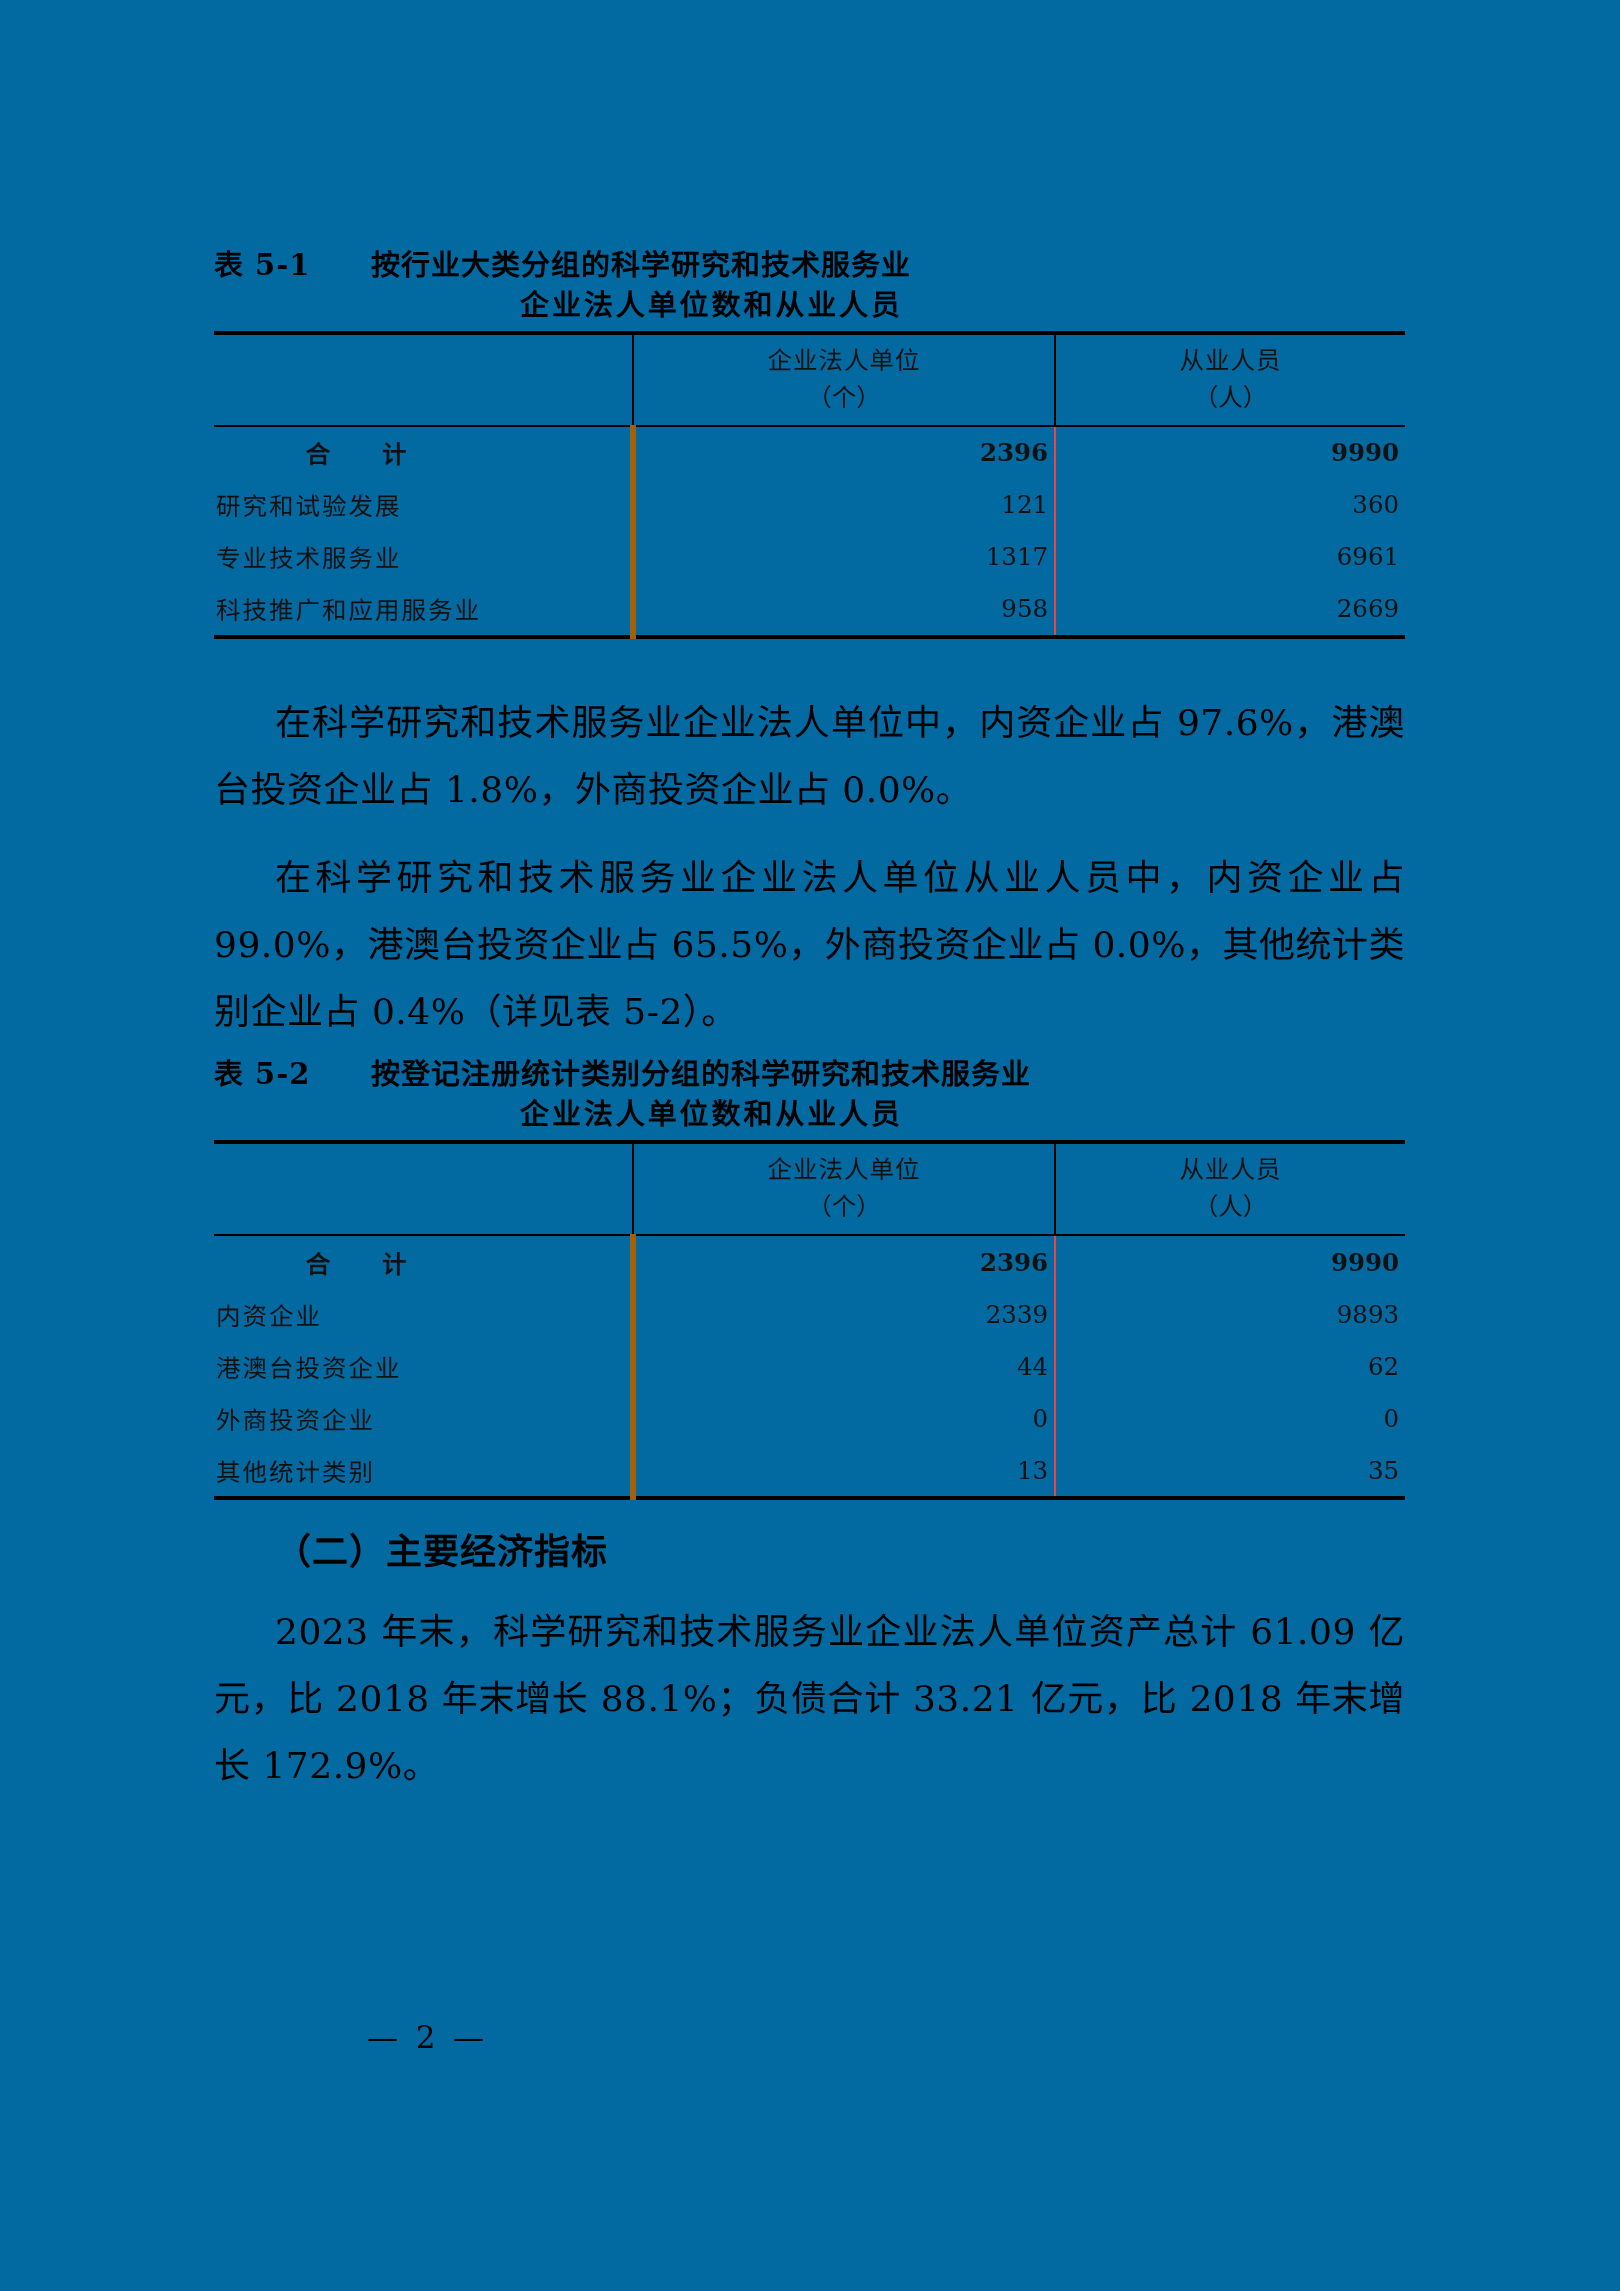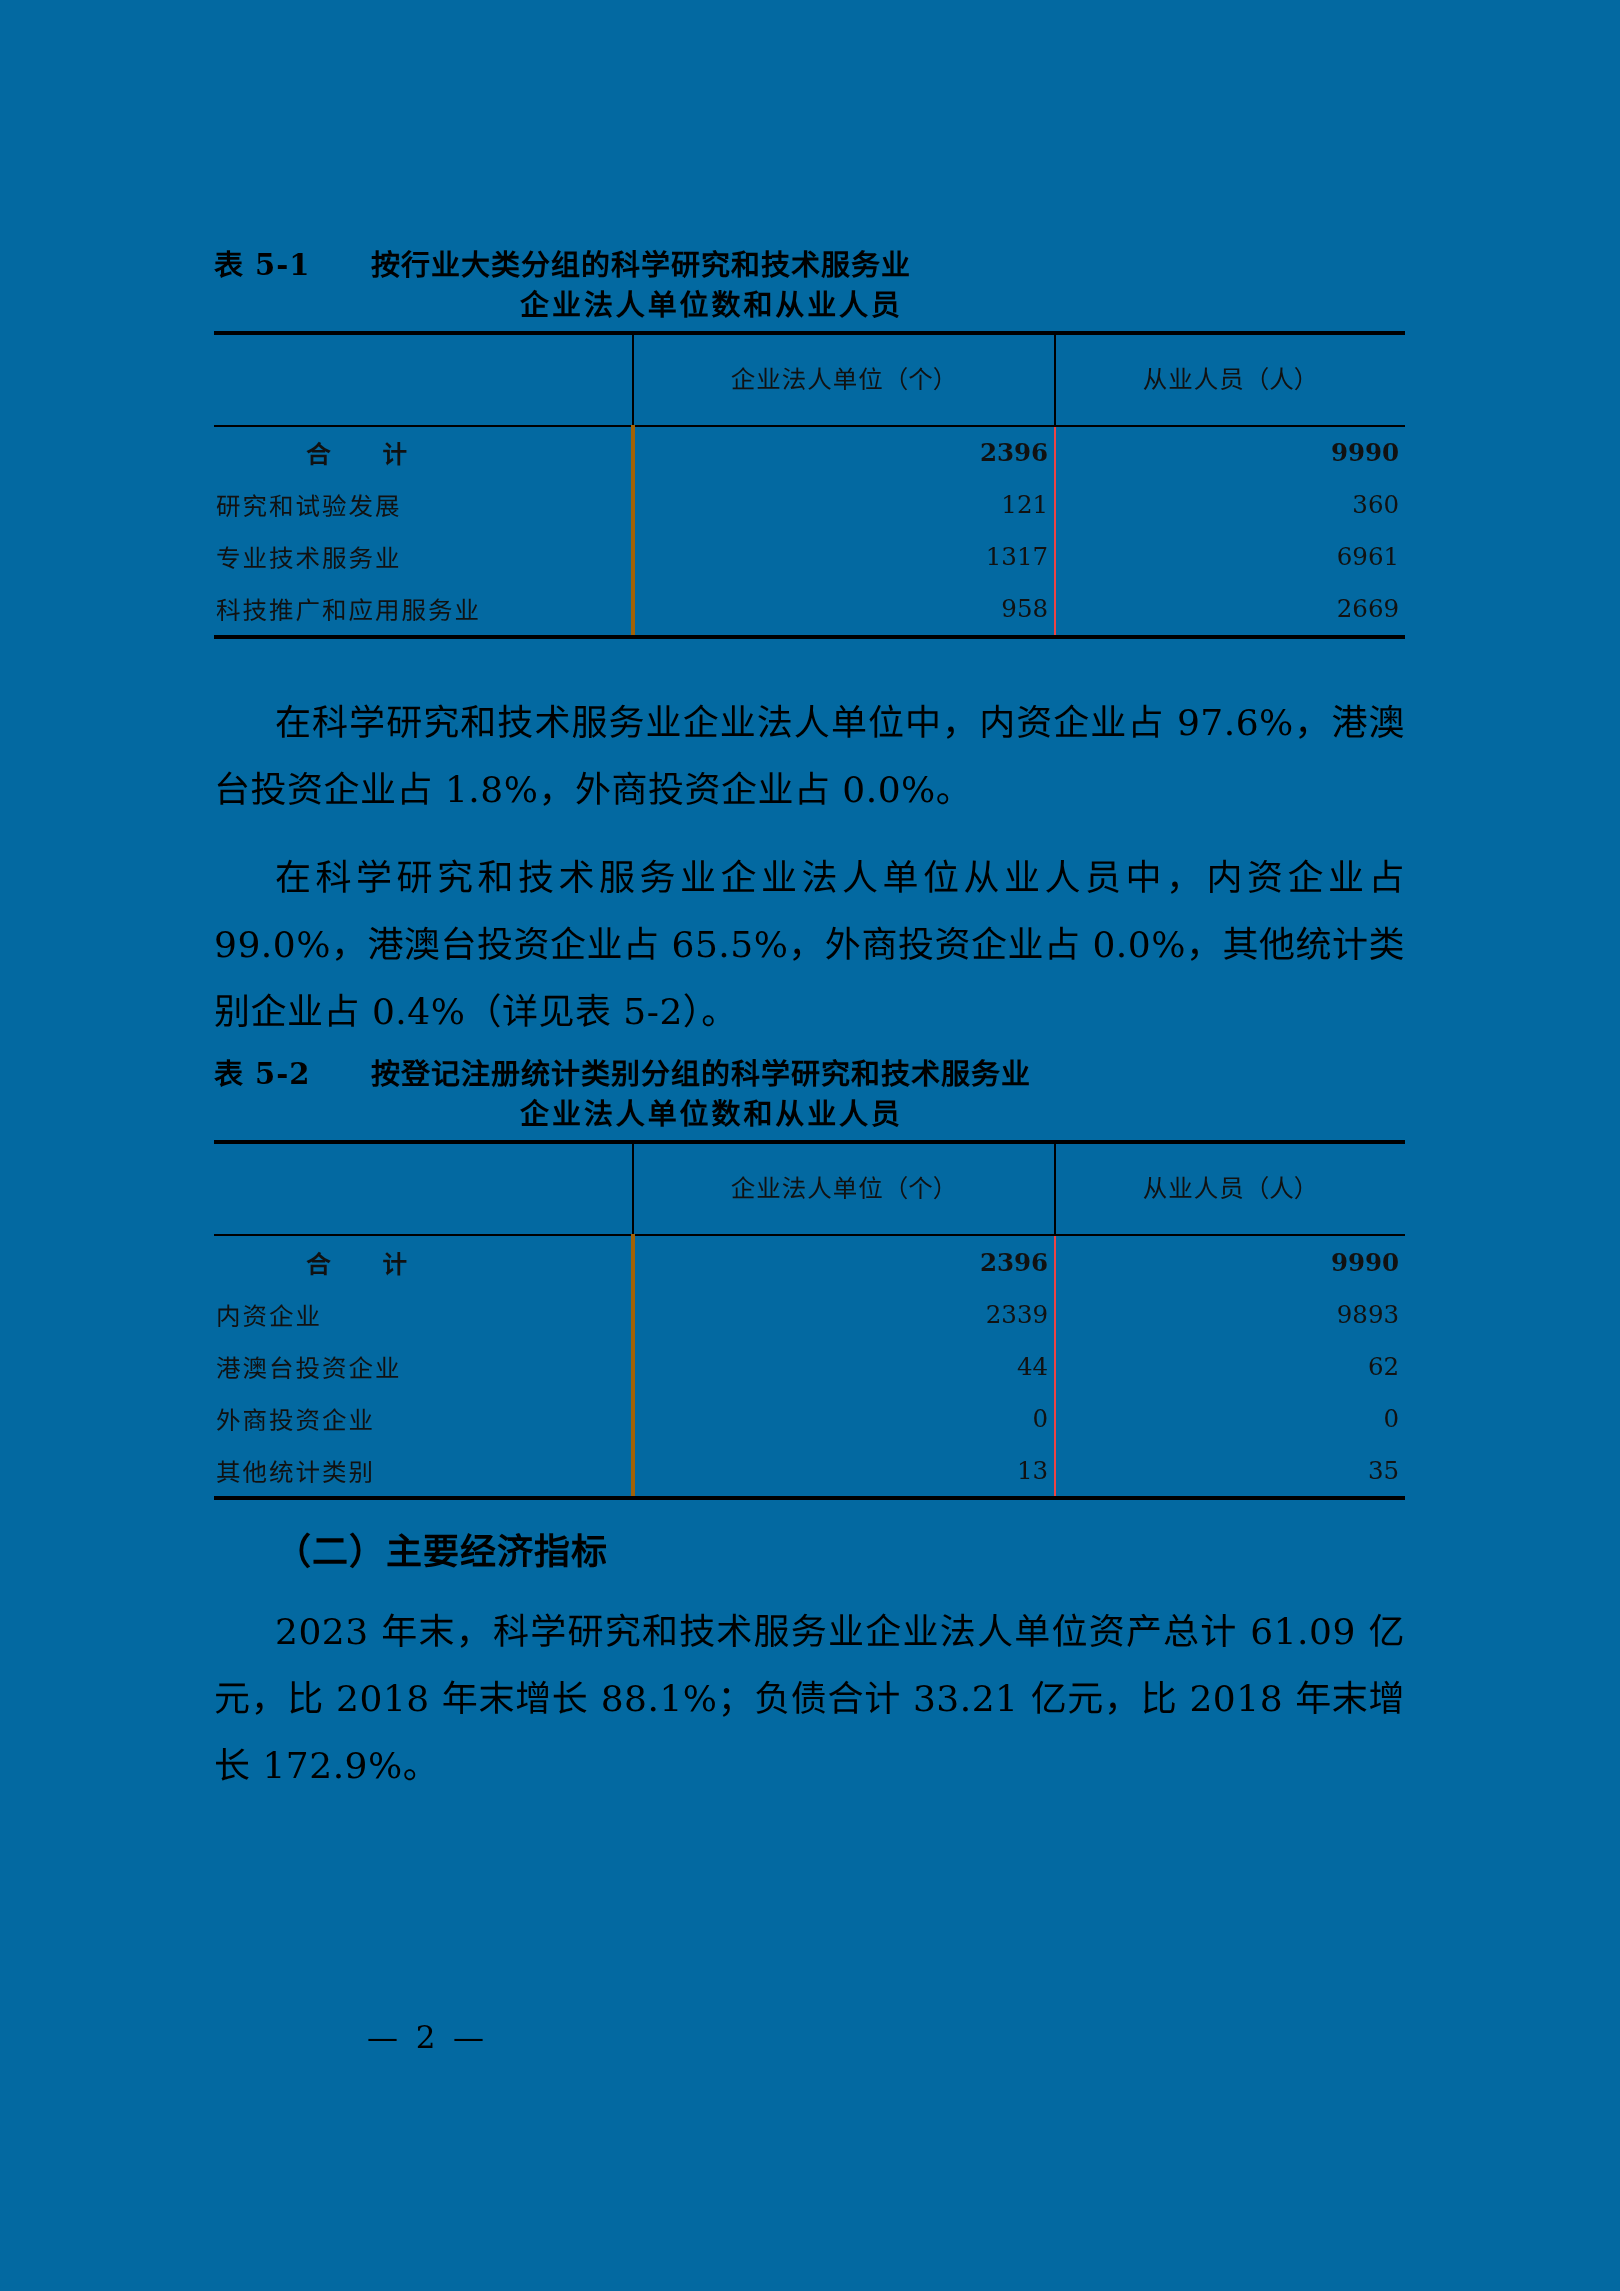--- a/index.html
+++ b/index.html
@@ -71,36 +71,37 @@
   }
   table.stat thead th.hl {
     border-right: 2px solid #000;
   }
   table.stat thead th.hm {
     border-right: 2px solid #000;
   }
   .hcell {
     height: 90px;
     display: flex;
+    flex-direction: column;
     align-items: center;
     justify-content: center;
     line-height: 1.5;
     font-size: 24.5px;
     letter-spacing: 1px;
   }
   .hcell .unit { letter-spacing: 0px; }
 
   table.stat tbody td {
     padding: 0;
     height: 52px;
     vertical-align: middle;
     font-size: 24.5px;
   }
   table.stat tbody tr td.lbl {
-    border-right: 4px solid #a16207;
+    border-right: 6px solid #a16207;
     padding-left: 2px;
     letter-spacing: 2px;
     font-family: Liberation Sans, sans-serif;
   }
   table.stat tbody tr td.n1 {
     border-right: 2px solid #ef4444;
     text-align: right;
     padding-right: 5.9px;
   }
   table.stat tbody tr td.n2 {

